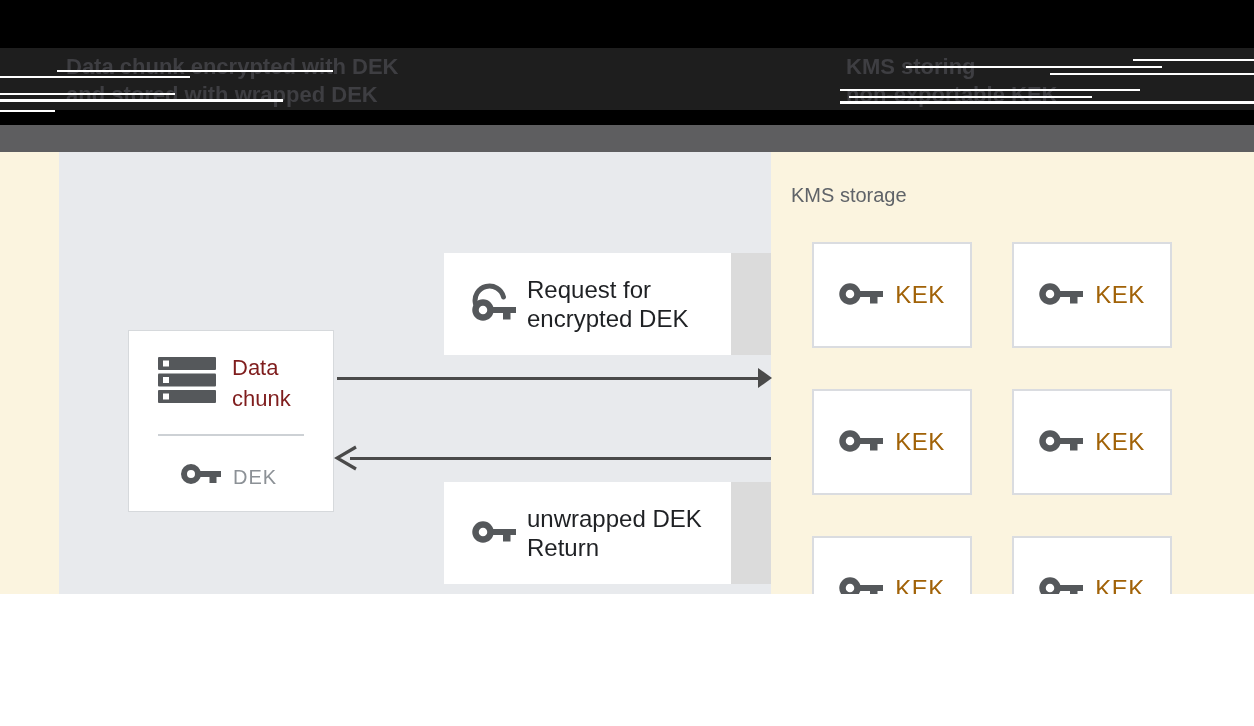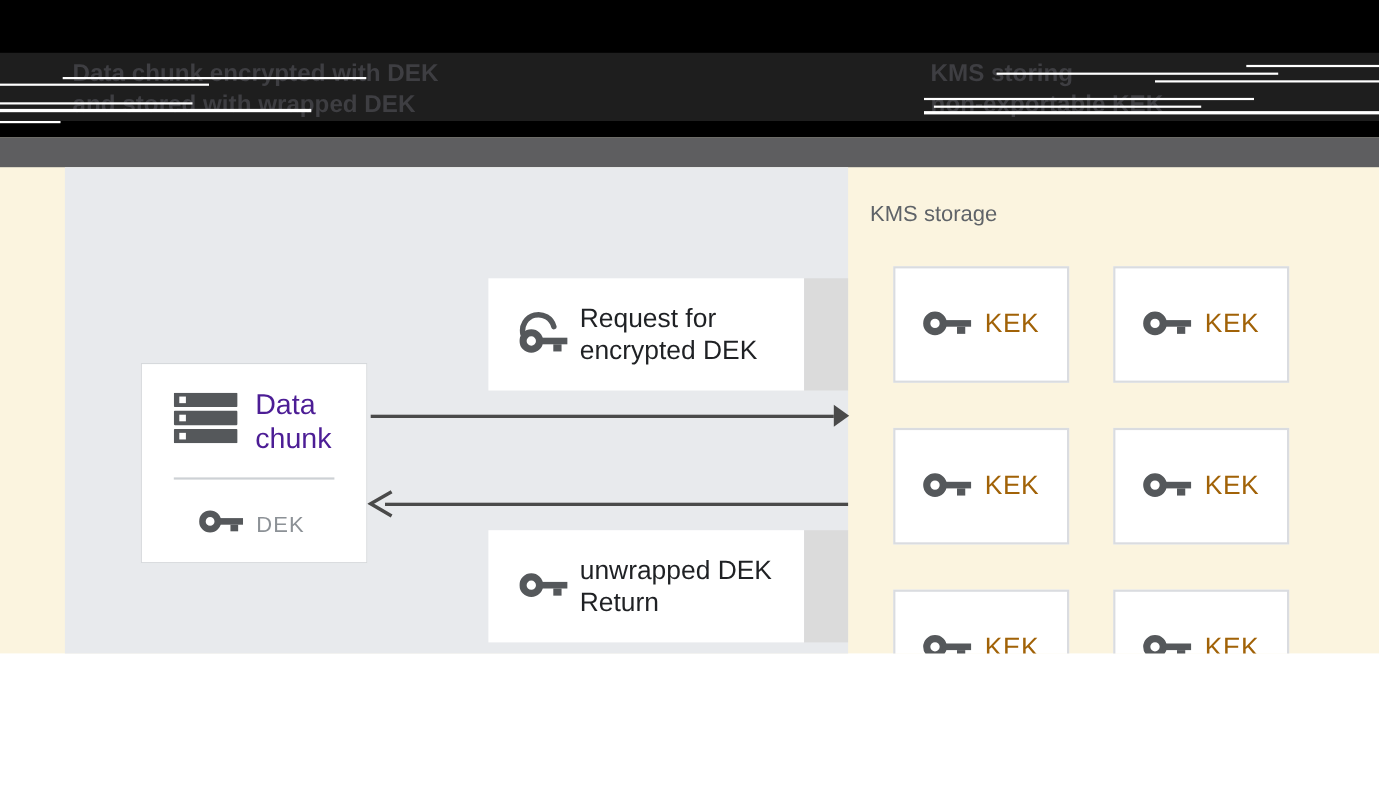--- a/index.html
+++ b/index.html
@@ -18,21 +18,21 @@
   
   .panel{position:absolute;left:59px;top:152px;width:712px;height:532px;background:#E8EAED;}
   .panel-label{position:absolute;left:82px;top:176px;display:flex;align-items:center;gap:13px;}
   .panel-label-text{font-size:20px;color:#5F6368;}
   .kms-label{position:absolute;left:791px;top:184px;font-size:20px;color:#5F6368;}
 
   
   .data-box{position:absolute;left:128px;top:330px;width:206px;height:182px;background:#FFF;
             border:1.5px solid #D6D9DC;box-sizing:border-box;}
   .server-icon{position:absolute;left:29px;top:26px;}
-  .data-text{position:absolute;left:103px;top:21px;font-size:26px;line-height:31px;color:#4c1d95;}
+  .data-text{position:absolute;left:103px;top:21px;font-size:22px;line-height:31px;color:#7f1d1d;}
   .data-divider{position:absolute;left:29px;top:103px;width:146px;height:2px;background:#CDD1D5;}
   .dek-row{position:absolute;left:52px;top:130px;display:flex;align-items:flex-end;gap:12px;}
   .dek-text{font-size:20px;color:#8C9196;letter-spacing:1px;}
 
   
   .flow-box{position:absolute;left:444px;width:287px;height:102px;background:#FFF;
             display:flex;align-items:center;padding-left:28px;box-sizing:border-box;gap:11px;}
   .flow-strip{position:absolute;left:731px;width:40px;height:102px;background:#DBDBDB;}
   .box-request{top:253px;} .strip-request{top:253px;}
   .box-return{top:482px;}  .strip-return{top:482px;}

